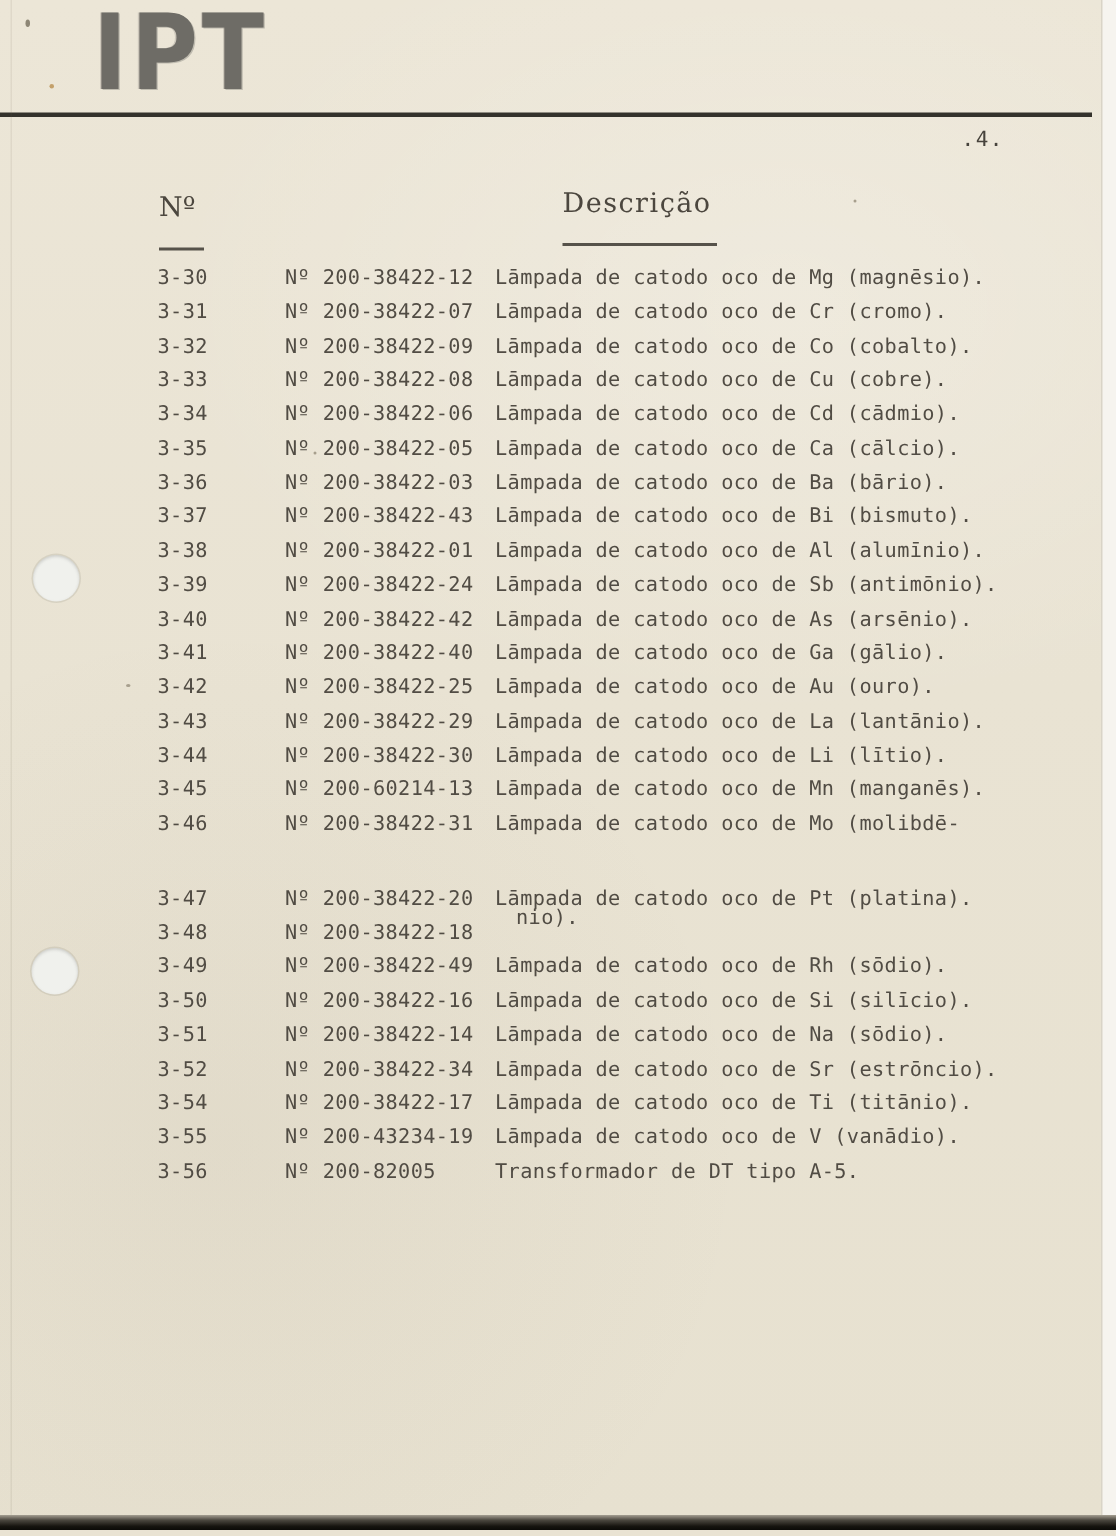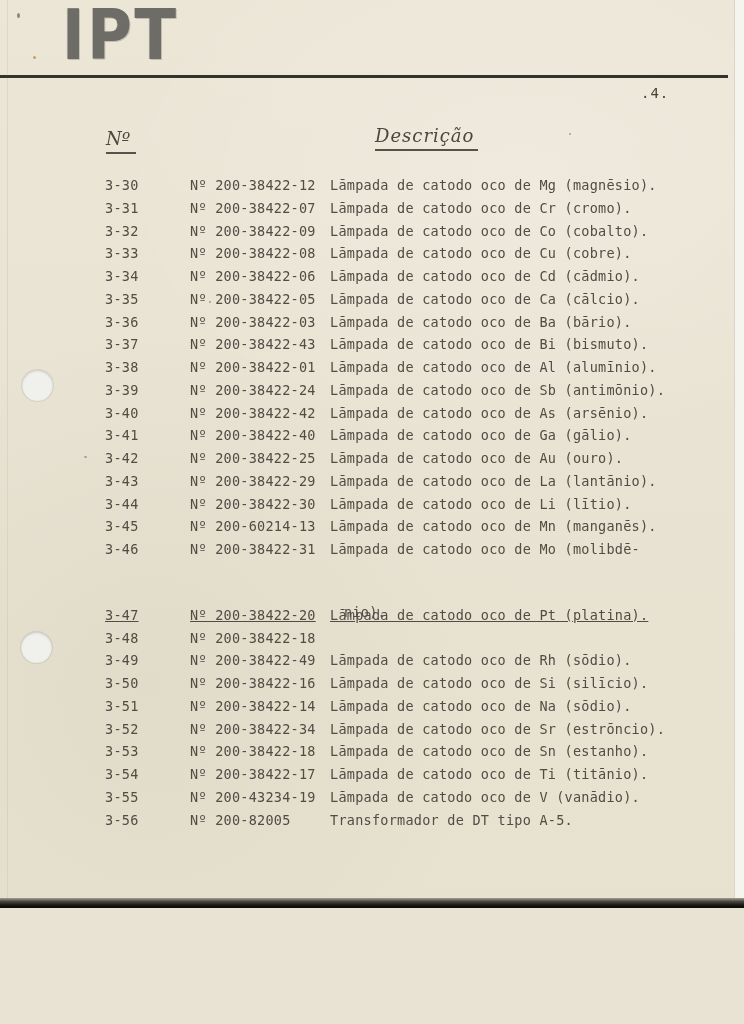--- a/index.html
+++ b/index.html
@@ -4,21 +4,21 @@
 <style>
   html, body { margin: 0; padding: 0; }
   body {
     width: 744px; height: 1024px;
     font-family: "DejaVu Sans Mono", monospace;
     background: #e9e3d3;
     overflow: hidden;
   }
   .page {
     position: relative;
-    width: 744px; height: 908px;
+    width: 744px; height: 1020px;
     background:
       radial-gradient(ellipse 600px 400px at 70% 20%, rgba(255,255,255,0.20), rgba(255,255,255,0) 70%),
       radial-gradient(ellipse 500px 500px at 20% 75%, rgba(120,105,80,0.06), rgba(120,105,80,0) 70%),
       linear-gradient(180deg, #ece6d7 0%, #e9e3d3 45%, #e7e1d0 100%);
     overflow: hidden;
   }
 
   
   .edge-right {
     position: absolute; top: 0; right: 0; width: 9px; height: 1024px;
@@ -47,42 +47,42 @@
     background: #34322c;
   }
   .page-number {
     position: absolute; left: 641px; top: 85px;
     font-size: 14px; color: #47433c; letter-spacing: 1px;
   }
 
   
   .hdr {
     position: absolute; color: #4c473f;
-    font-family: "DejaVu Serif", serif; font-style: italic;
+    font-family: "DejaVu Serif", serif; 
     font-size: 18px;
-    padding-bottom: 3px; border-bottom: 2px solid #56524a;
+    padding-bottom: 16px; border-bottom: 2px solid #56524a;
   }
   .hdr-no   { left: 106px; top: 128px; padding-right: 6px; }
   .hdr-desc { left: 339px; top: 125px; padding-right: 4px; letter-spacing: 1px; margin-left: 36px; }
 
   
   .rows {
     position: absolute; left: 105px; top: 177px; width: 585px;
     color: #514c44;
     font-size: 13.5px; letter-spacing: 0.25px;
   }
   .row {
     display: grid;
     grid-template-columns: 85px 140px 1fr;
     height: 22.78px; align-items: baseline;
     white-space: nowrap;
   }
   .row.cont .c-desc { padding-left: 14px; margin-top: 40px; }
   
-  .rows .row:nth-child(19) { margin-top: 20px; text-decoration: underline; }
+  .rows .row:nth-child(19) { margin-top: 4px; }
 
   
   .hole {
     position: absolute; width: 31px; height: 31px; border-radius: 50%;
     background: #f0f1ed;
     box-shadow: inset 0 1px 2px rgba(100,100,95,0.25), 0 0 0 1px rgba(160,155,140,0.25);
   }
   .hole-1 { left: 22px; top: 370px; }
   .hole-2 { left: 21px; top: 632px; }
 
@@ -220,25 +220,20 @@
         <span class="c-no">3-51</span>
         <span class="c-code">Nº 200-38422-14</span>
         <span class="c-desc">Lāmpada de catodo oco de Na (sōdio).</span>
       </div>
       <div class="row">
         <span class="c-no">3-52</span>
         <span class="c-code">Nº 200-38422-34</span>
         <span class="c-desc">Lāmpada de catodo oco de Sr (estrōncio).</span>
       </div>
       <div class="row">
-        <span class="c-no">3-53</span>
-        <span class="c-code">Nº 200-38422-18</span>
-        <span class="c-desc">Lāmpada de catodo oco de Sn (estanho).</span>
-      </div>
-      <div class="row">
         <span class="c-no">3-54</span>
         <span class="c-code">Nº 200-38422-17</span>
         <span class="c-desc">Lāmpada de catodo oco de Ti (titānio).</span>
       </div>
       <div class="row">
         <span class="c-no">3-55</span>
         <span class="c-code">Nº 200-43234-19</span>
         <span class="c-desc">Lāmpada de catodo oco de V (vanādio).</span>
       </div>
       <div class="row">

